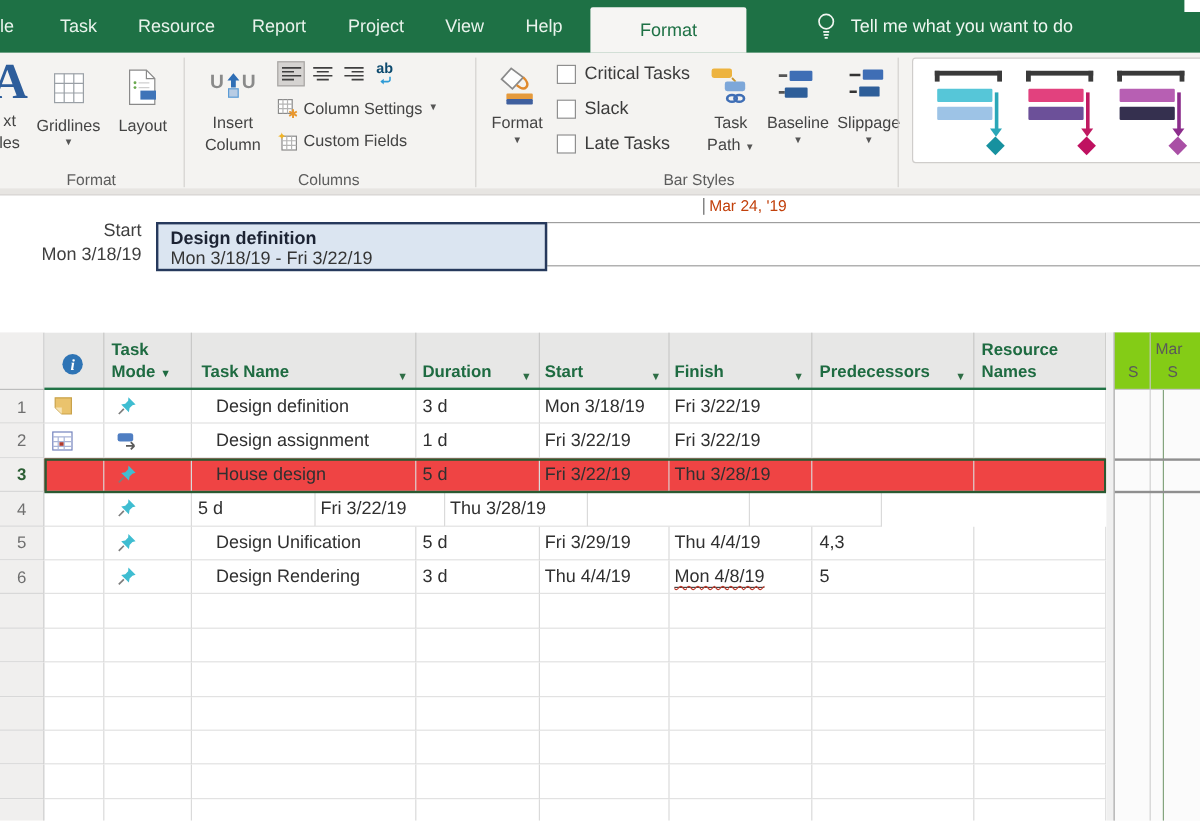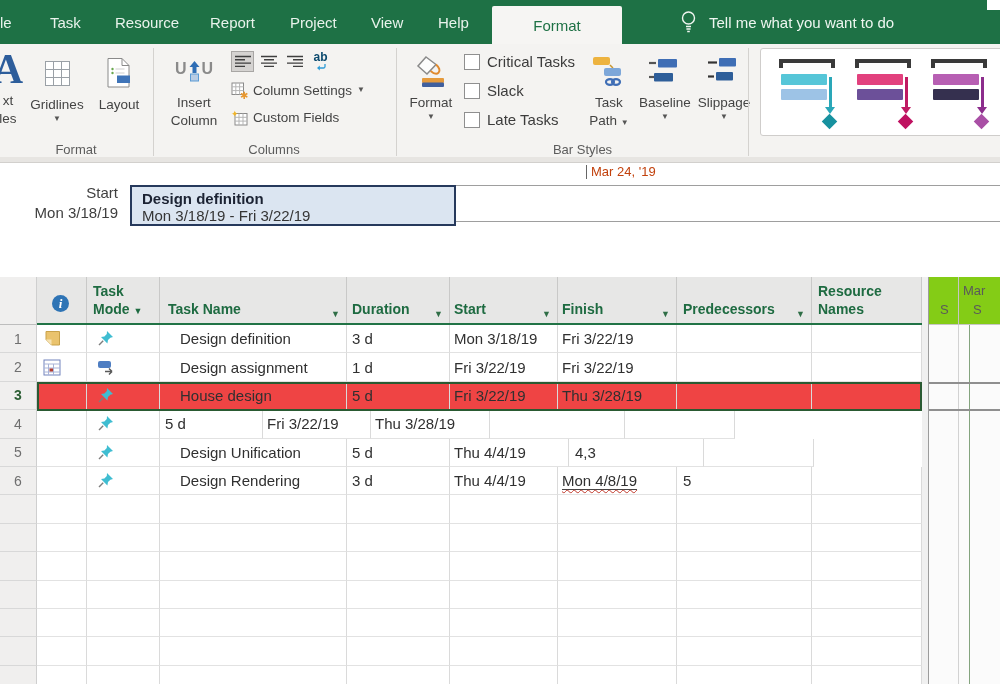--- a/index.html
+++ b/index.html
@@ -466,20 +466,21 @@
       <div class="cell c-mode">
         <span>
             <svg width="17" height="17" viewBox="0 0 17 17">
               <path d="M10 1l6 6-2.6.7-2.4 2.4-.6 3.4L4 7.1l3.4-.6L9.8 4z" fill="#3fbdd1"></path>
               <path d="M6.2 10.8L2 15" stroke="#7d7d7d" stroke-width="1.4" fill="none"></path>
             </svg>
           </span>
       </div>
       <div class="cell c-name">Design Unification</div>
       <div class="cell c-dur">5 d</div>
+      <div class="cell c-start">Fri 3/29/19</div>
       <div class="cell c-fin">Thu 4/4/19</div>
       <div class="cell c-pred">4,3</div>
       <div class="cell c-res"></div>
     </div>
 
     <div class="trow">
       <div class="cell c-num">6</div>
       <div class="cell c-info"></div>
       <div class="cell c-mode">
         <span>

